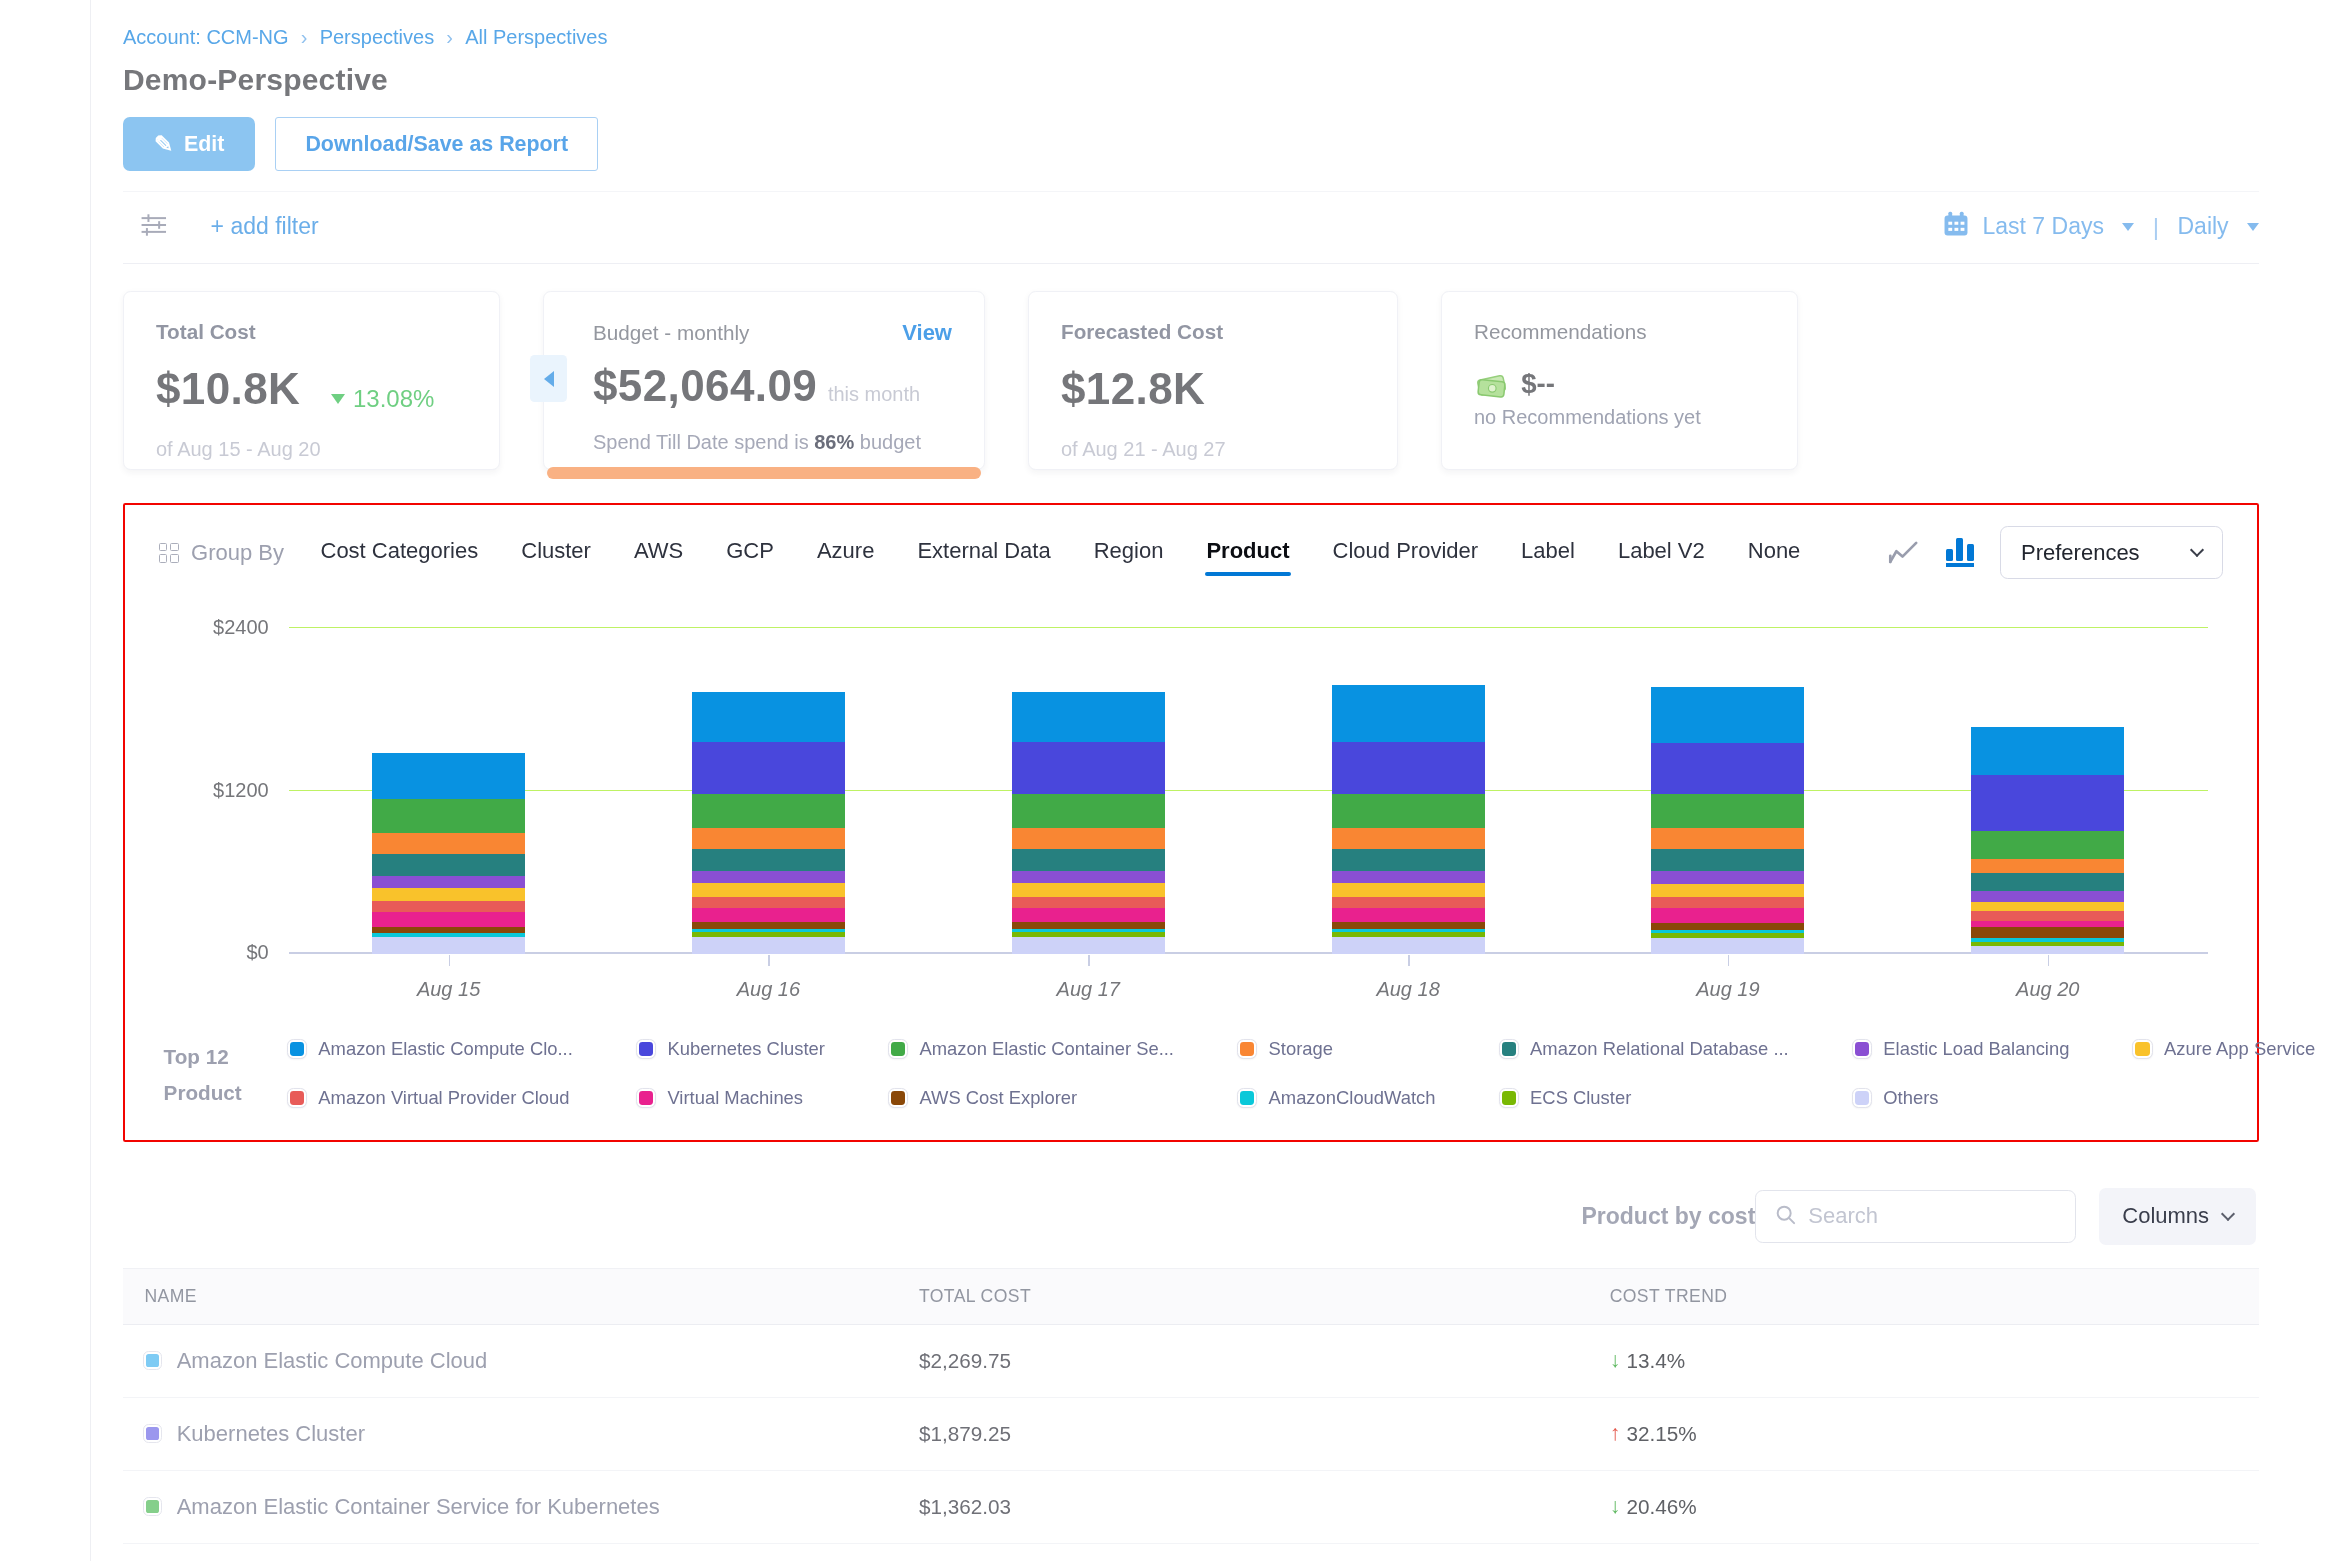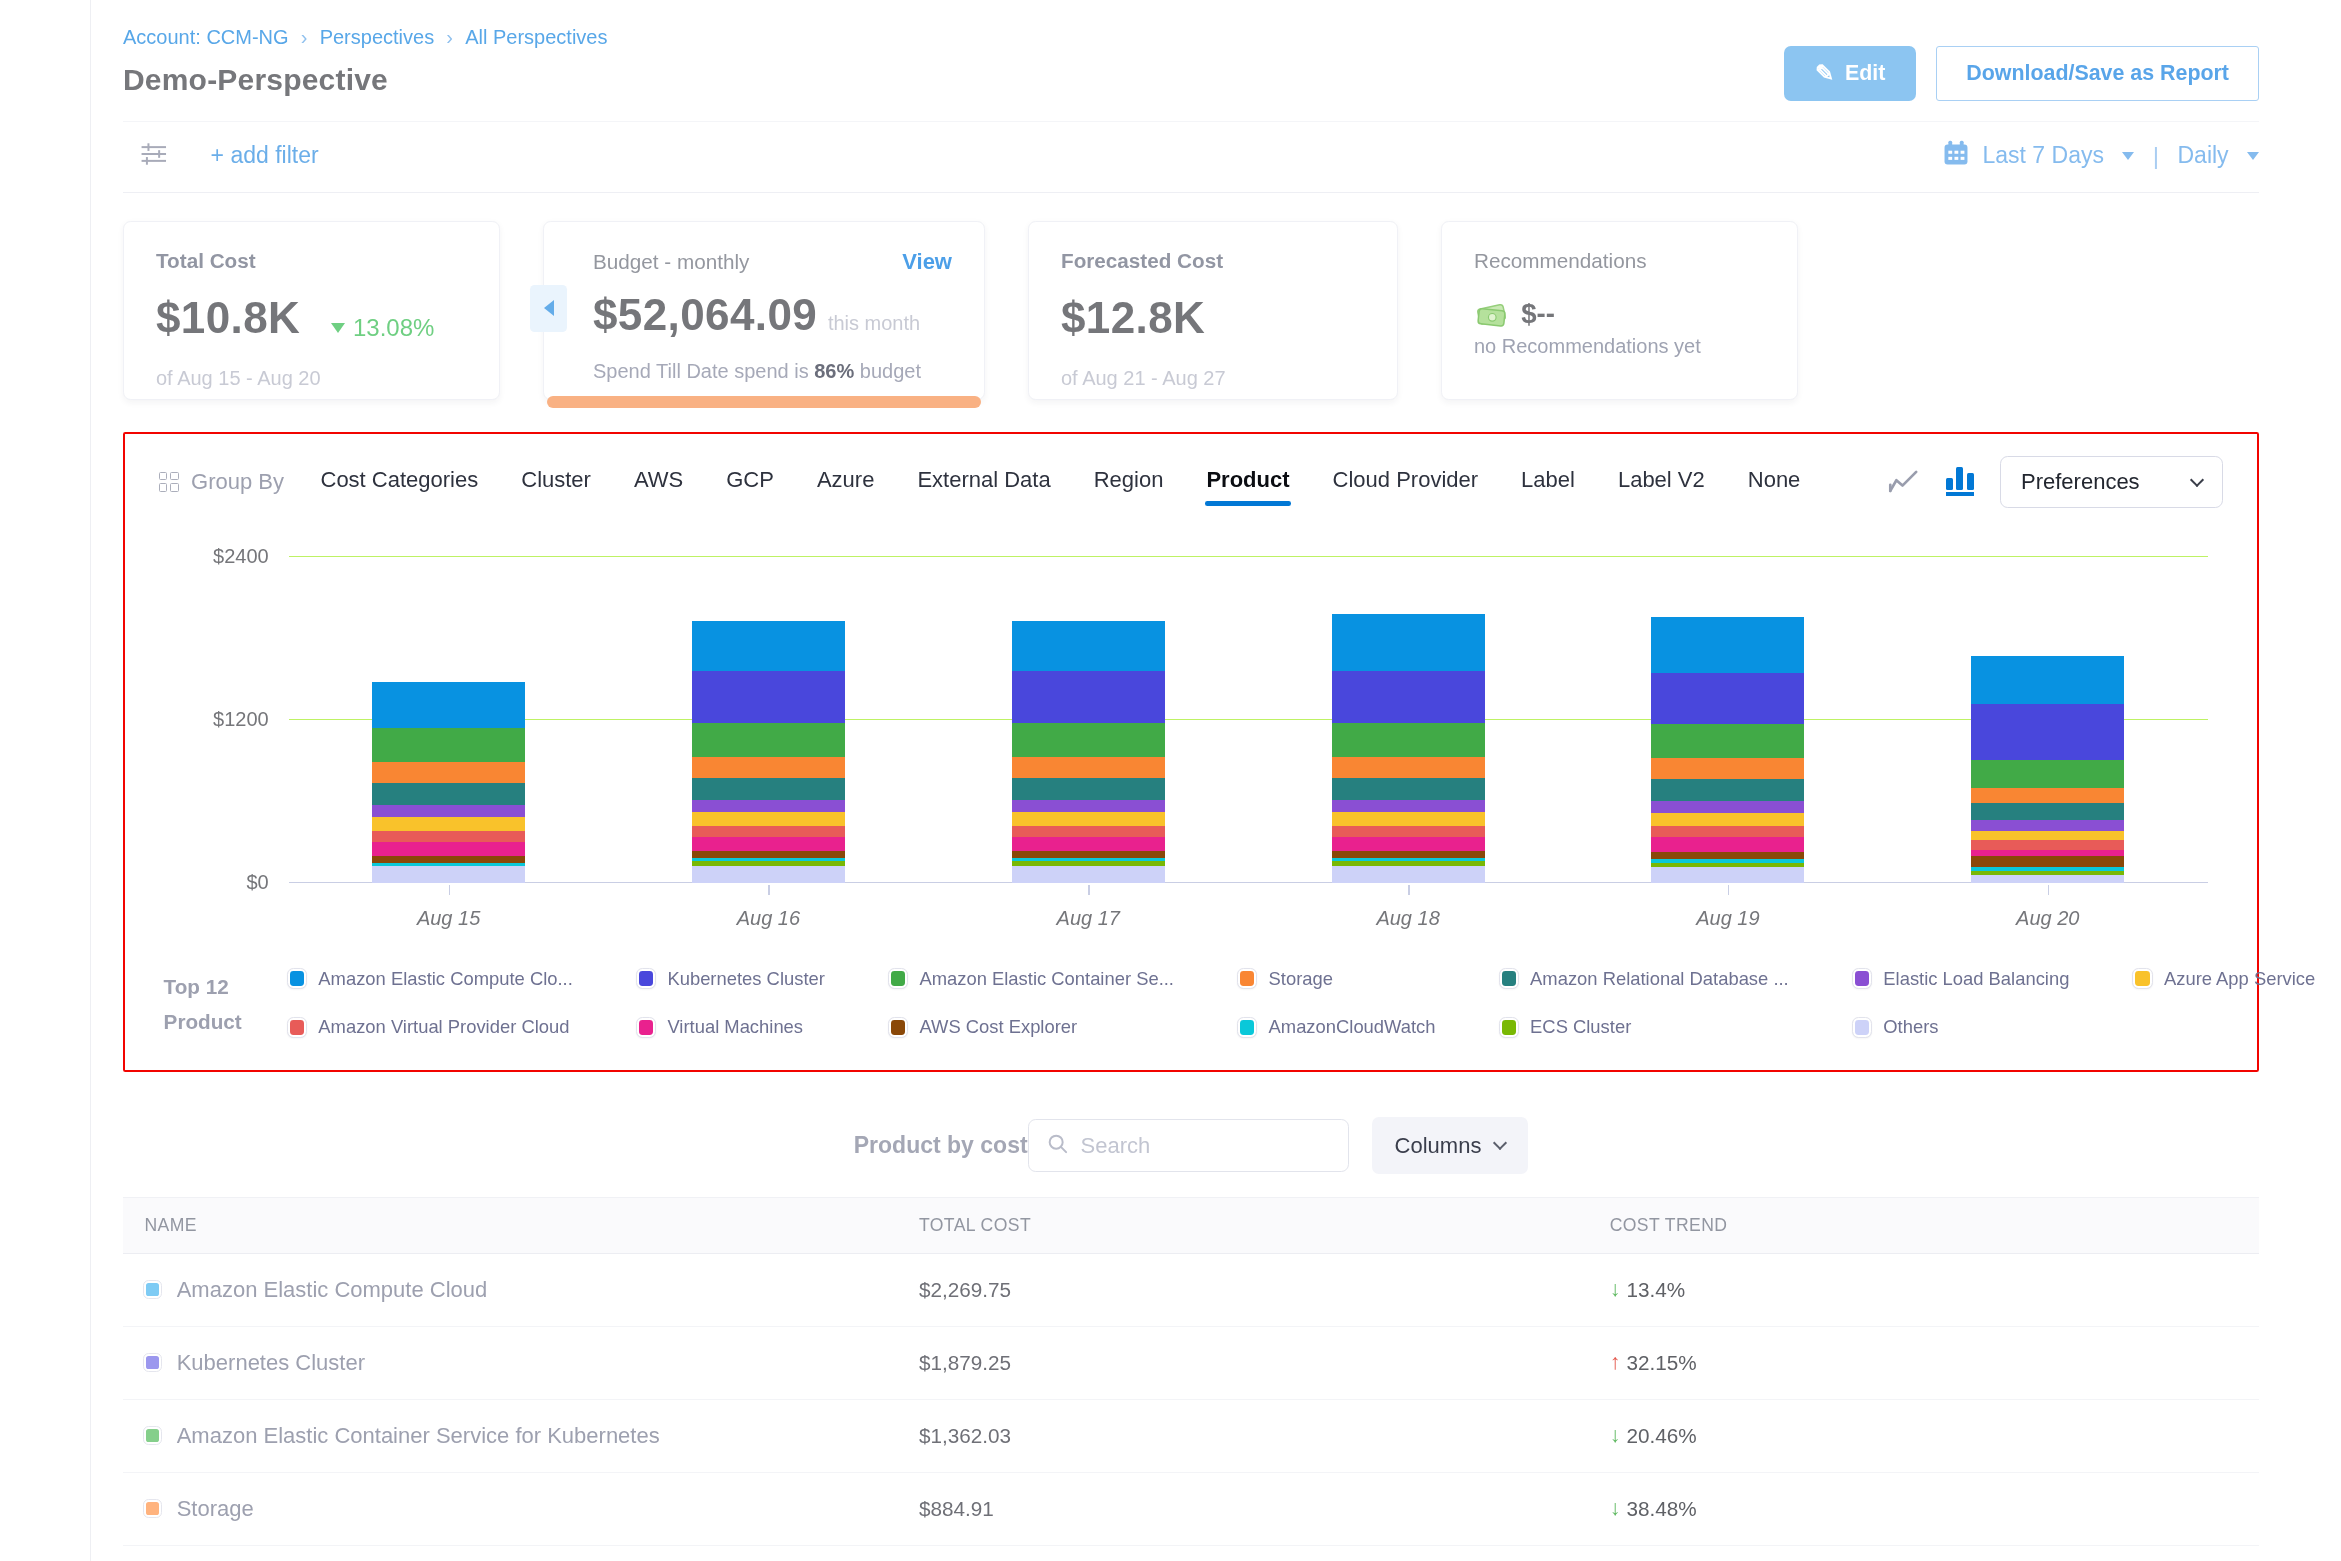--- a/index.html
+++ b/index.html
@@ -1,20 +1,20 @@
 <!DOCTYPE html>
 <html style="font-size:12.2px"><head>
 <meta charset="utf-8">
 <style>
   * { margin:0; padding:0; box-sizing:border-box; }
   html,body { width:2342px; height:1561px; background:#fff; font-family:"Liberation Sans", sans-serif; }
   .page { margin-left:90px; border-left:0.8px solid #EEEFF3; min-height:1561px; padding:0 83px 31px 32px; }
 
   
-  .header { padding-top:26px; padding-bottom:20px; display:flex; justify-content:space-between; align-items:flex-start; }
+  .header { padding-top:26px; padding-bottom:20px; display:flex; justify-content:space-between; align-items:flex-start;flex-direction:column; }
   .crumbs { font-size:20px; color:#58A7E8; display:flex; gap:12.2px; align-items:center; margin-bottom:13.8px; }
   .crumbs a { color:#58A7E8; text-decoration:none; cursor:pointer; }
   .crumb-sep { color:#8FC0EE; font-size:20px; }
   .page-title { font-size:30px; font-weight:bold; color:#76777B; letter-spacing:0.2px; }
   .hdr-actions { display:flex; gap:20px; padding-top:20px; }
   .btn-edit { background:#8CC5F1; color:#fff; font-weight:bold; font-size:21.4px; border:none; border-radius:6.9px; padding:13.8px 31px; display:flex; align-items:center; gap:10.7px; cursor:pointer; }
   .btn-download { background:#fff; color:#59A5E9; font-weight:bold; font-size:21.4px; border:1.5px solid #A9D0F4; border-radius:3px; padding:13.8px 29px; cursor:pointer; }
 
   
   .filterbar { display:flex; align-items:center; justify-content:space-between; padding:18.4px 0 20px 17px; border-bottom:0.8px solid #EEEFF4; border-top:0.8px solid #F4F5F8; }
@@ -84,21 +84,21 @@
   
   .legend { display:flex; gap:46px; margin:84px 0 7.7px 4.6px; }
   .legend-title { font-size:20.7px; font-weight:bold; color:#9DA0AF; line-height:1.7; padding-top:1.5px; }
   .legend-grid { display:grid; grid-auto-flow:column; grid-template-rows:repeat(2, auto); grid-template-columns:repeat(7, auto); column-gap:64px; row-gap:26px; align-items:center; }
   .legend-item { display:flex; align-items:center; gap:12.2px; cursor:pointer; }
   .legend-swatch { width:18.4px; height:18.4px; border-radius:5.4px; border:2.3px solid #fff; outline:0.8px solid #E2E3EC; box-shadow:0 0.8px 2.3px rgba(40,41,61,0.12); }
   .legend-label { font-size:18.4px; color:#6E7191; white-space:nowrap; }
 
   
   .table-section { margin-top:35px; }
-  .table-toolbar { display:flex; align-items:center; justify-content:center; padding:10.7px 3.1px 23px 3.1px; }
+  .table-toolbar { display:flex; align-items:center; justify-content:flex-end; padding:10.7px 3.1px 23px 3.1px; }
   .table-title { font-size:23px; font-weight:bold; color:#A4A7B5; }
   .toolbar-right { display:flex; gap:23px; align-items:center; }
   .search-box { display:flex; align-items:center; gap:12.2px; width:321px; border:1.5px solid #E2E4EC; border-radius:7.7px; padding:12.2px 18.4px; background:#fff; }
   .search-box input { border:none; outline:none; font-size:22px; color:#4A4D59; width:100%; font-family:"Liberation Sans",sans-serif; }
   .search-box input::placeholder { color:#C2C5D1; }
   .columns-btn { background:#F3F4F9; border:none; border-radius:6.9px; font-size:22px; color:#3A3E4C; padding:15.3px 23px; display:flex; align-items:center; gap:13.8px; cursor:pointer; }
   .columns-btn .chev { border-color:#5B5F6C; }
   .tbl-header { display:grid; grid-template-columns:37% 33% 30%; background:#FAFAFC; border-top:0.8px solid #F0F1F5; border-bottom:0.8px solid #ECEDF2; padding:17px 21.4px; }
   .tbl-header span { font-size:17.6px; color:#9296A1; letter-spacing:0.4px; }
   .tbl-row { display:grid; grid-template-columns:37% 33% 30%; align-items:center; padding:23px 21.4px; border-bottom:0.8px solid #F3F4F7; cursor:pointer; }

